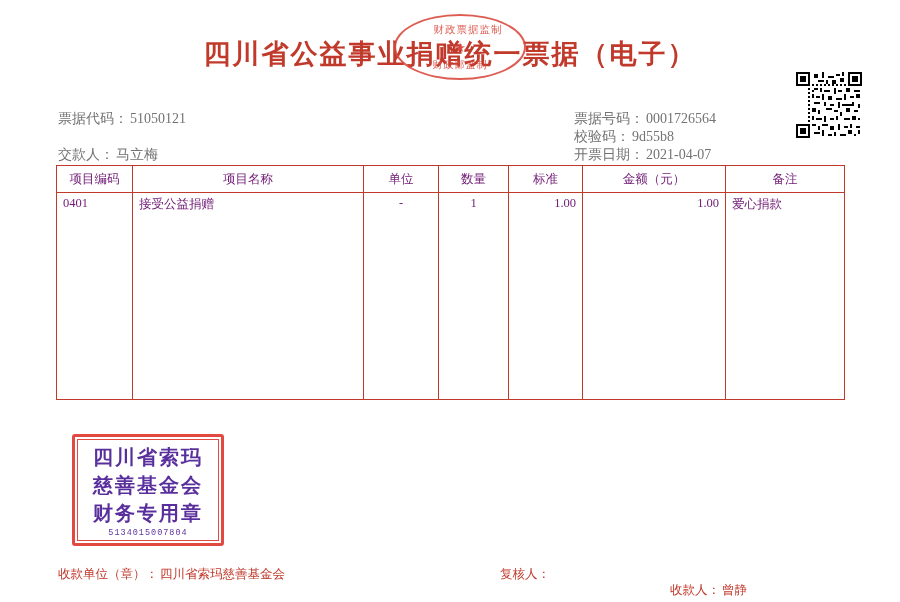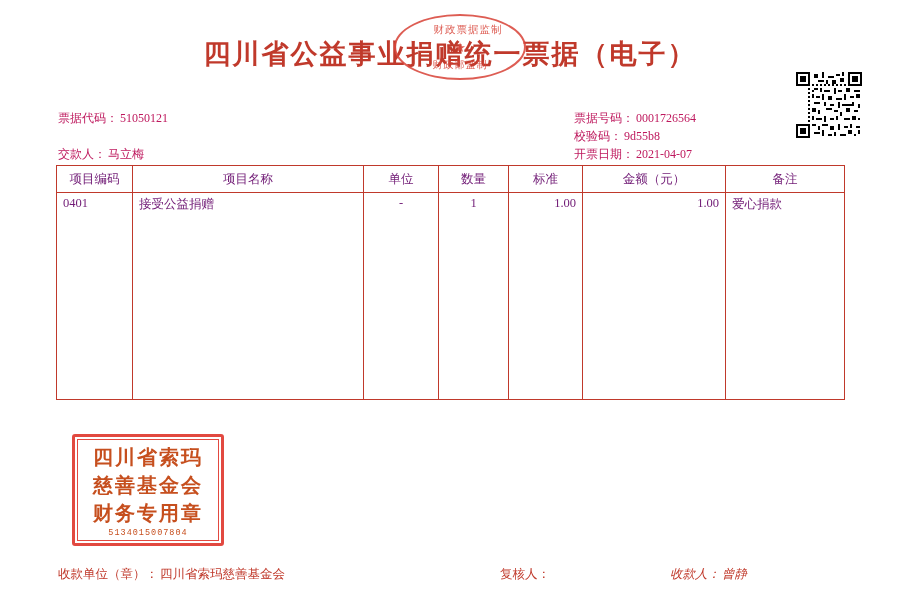--- a/index.html
+++ b/index.html
@@ -88,23 +88,23 @@
     top: 72px;
     width: 66px;
     height: 66px;
     background: #ffffff;
   }
   .qr svg { display: block; }
 
   
   .hdr {
     position: absolute;
-    font-size: 12px;
-    font-family: "Liberation Serif", "DejaVu Serif", serif;
-    color: #be185d;
+    font-size: 14px;
+    font-family: "Liberation Serif", "DejaVu Serif", serif;
+    color: #737373;
     white-space: nowrap;
   }
   .hdr-left-1 { left: 58px; top: 110px; }
   .hdr-left-2 { left: 58px; top: 128px; }
   .hdr-left-3 { left: 58px; top: 146px; }
   .hdr-right-1 { left: 574px; top: 110px; }
   .hdr-right-2 { left: 574px; top: 128px; }
   .hdr-right-3 { left: 574px; top: 146px; }
   .hdr .val { margin-left: 2px; }
 
@@ -155,21 +155,21 @@
 
   
   .seal {
     position: absolute;
     left: 72px;
     top: 434px;
     width: 152px;
     height: 112px;
     border: 3px solid #e03a30;
     border-radius: 3px;
-    color: #c2410c;
+    color: #4c1d95;
     opacity: 0.92;
     box-sizing: border-box;
   }
   .seal .inner {
     position: absolute;
     left: 2px; top: 2px; right: 2px; bottom: 2px;
     border: 1px solid #e03a30;
     box-sizing: border-box;
   }
   .seal .l1, .seal .l2, .seal .l3 {
@@ -200,21 +200,21 @@
     left: 0;
     top: 566px;
     width: 900px;
     height: 22px;
     font-family: "Liberation Serif", "DejaVu Serif", serif;
     font-size: 12.5px;
     color: #c0392b;
   }
   .footer .f-unit   { position: absolute; left: 58px;  top: 0; white-space: nowrap; }
   .footer .f-check  { position: absolute; left: 500px; top: 0; white-space: nowrap; }
-  .footer .f-payee  { position: absolute; left: 670px; top: 0; white-space: nowrap; font-style: italic; }
+  .footer .f-payee  { position: absolute; left: 670px; top: 16px; white-space: nowrap; }
   .footer .val { margin-left: 2px; }
 </style>
 </head>
 <body>
 
 <div class="receipt">
 
   <div class="title-row">
     <span class="title">四川省公益事业捐赠统一票据（电子）</span>
   </div>

